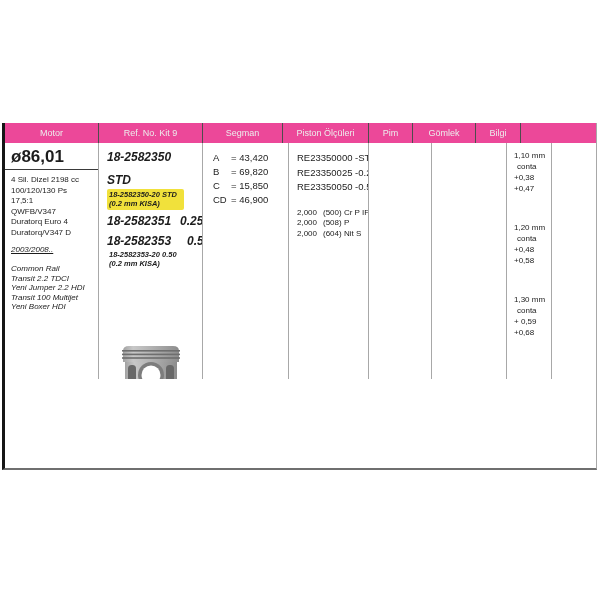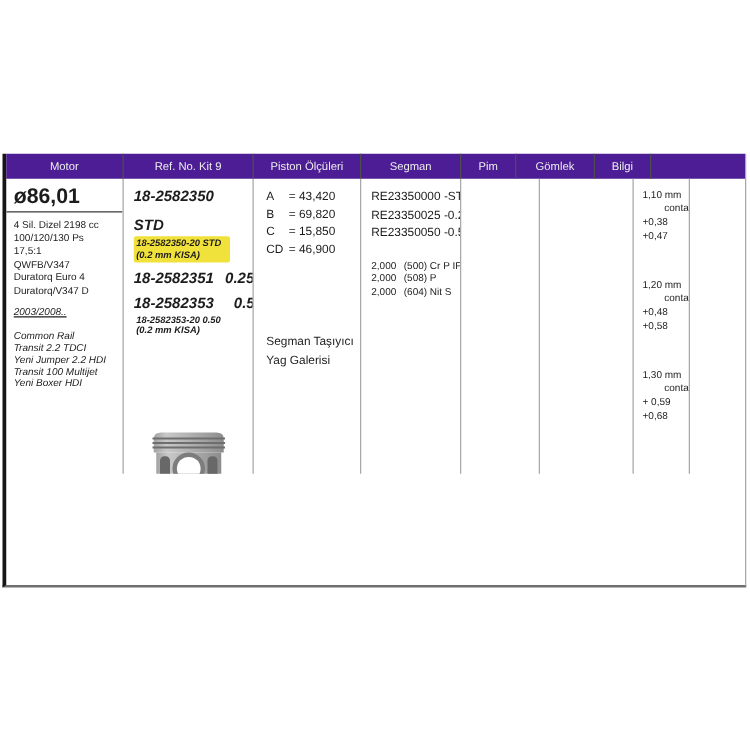--- a/index.html
+++ b/index.html
@@ -2,21 +2,21 @@
 <html><head>
 <meta charset="utf-8">
 <style>
   html,body{margin:0;padding:0;background:#ffffff;}
   body{width:600px;height:600px;font-family:"Liberation Sans",sans-serif;color:#1c1c1c;}
   .sheet{position:relative;width:600px;height:600px;background:#fff;overflow:hidden;}
 
   .catalog-table{position:absolute;left:2px;top:123px;width:595px;height:347px;
     border-left:3px solid #161616;border-right:1px solid #a8a8a8;border-bottom:2px solid #6f6f6f;
     box-sizing:border-box;background:#fff;}
-  .thead{display:flex;height:20px;background:#4c1d95;}
+  .thead{display:flex;height:20px;background:#ec4899;}
   .th{color:#ededed;font-size:9px;display:flex;align-items:center;justify-content:center;
     border-right:1px solid #4d4d4d;box-sizing:border-box;white-space:nowrap;overflow:hidden;}
   .tbody{display:flex;height:236px;}
   .td{border-right:1px solid #a8a8a8;box-sizing:border-box;position:relative;overflow:hidden;}
   .c0{width:94px}.c1{width:104px}.c2{width:86px}.c3{width:80px}.c4{width:44px}.c5{width:63px}.c6{width:75px}.c7{width:45px}
 
   
   .bore{font-size:17px;font-weight:bold;padding:4px 0 2px 6px;letter-spacing:0;}
   .bore-divider{border-bottom:1px solid #3a3a3a;width:100%;}
   .spec-lines{padding:5px 0 0 6px;font-size:8px;line-height:10.5px;}
@@ -43,33 +43,33 @@
   .rings{padding:8px 0 0 8px;font-size:9.5px;line-height:14.5px;white-space:nowrap;}
   .ring-sets{margin-top:13px;padding-left:8px;font-size:8px;line-height:10.5px;white-space:nowrap;}
   .qty{display:inline-block;width:26px;}
 
   
   .pim{padding:7px 0 0 7px;font-size:8.5px;line-height:11px;}
 
   
   .bilgi{padding:7px 0 0 7px;font-size:8px;line-height:11px;}
   .bilgi-group{margin-bottom:28px;}
-  .bilgi-line.indent{padding-left:3px;text-align:right;}
+  .bilgi-line.indent{padding-left:3px;}
 </style>
 </head>
 <body>
 
 <div class="sheet">
   <div class="catalog-table">
 
     <div class="thead">
       <div class="th c0">Motor</div>
       <div class="th c1">Ref. No. Kit 9</div>
+      <div class="th c3">Segman</div>
       <div class="th c2">Piston Ölçüleri</div>
-      <div class="th c3">Segman</div>
       <div class="th c4">Pim</div>
       <div class="th c5">Gömlek</div>
       <div class="th c7">Bilgi</div>
     </div>
 
     <div class="tbody">
 
       <div class="td c0">
         <div class="bore">ø86,01</div>
         <div class="bore-divider"></div>
@@ -155,24 +155,20 @@
         </div>
       </div>
 
       <div class="td c2">
         <div class="dims">
           <div><span class="dk">A</span><span>= 43,420</span></div>
           <div><span class="dk">B</span><span>= 69,820</span></div>
           <div><span class="dk">C</span><span>= 15,850</span></div>
           <div><span class="dk">CD</span><span>= 46,900</span></div>
         </div>
-        <div class="dim-labels">
-          <div>Segman Taşıyıcı</div>
-          <div>Yag Galerisi</div>
-        </div>
       </div>
 
       <div class="td c3">
         <div class="rings">
           <div>RE23350000 -STD</div>
           <div>RE23350025 -0.25</div>
           <div>RE23350050 -0.50</div>
         </div>
         <div class="ring-sets">
           <div><span class="qty">2,000</span><span>(500) Cr P IF</span></div>

